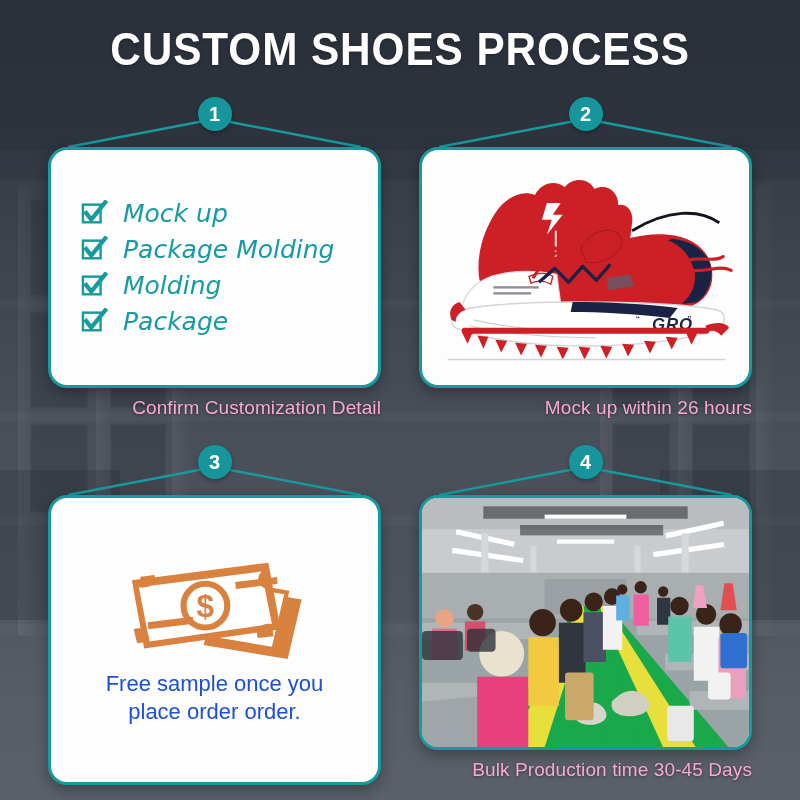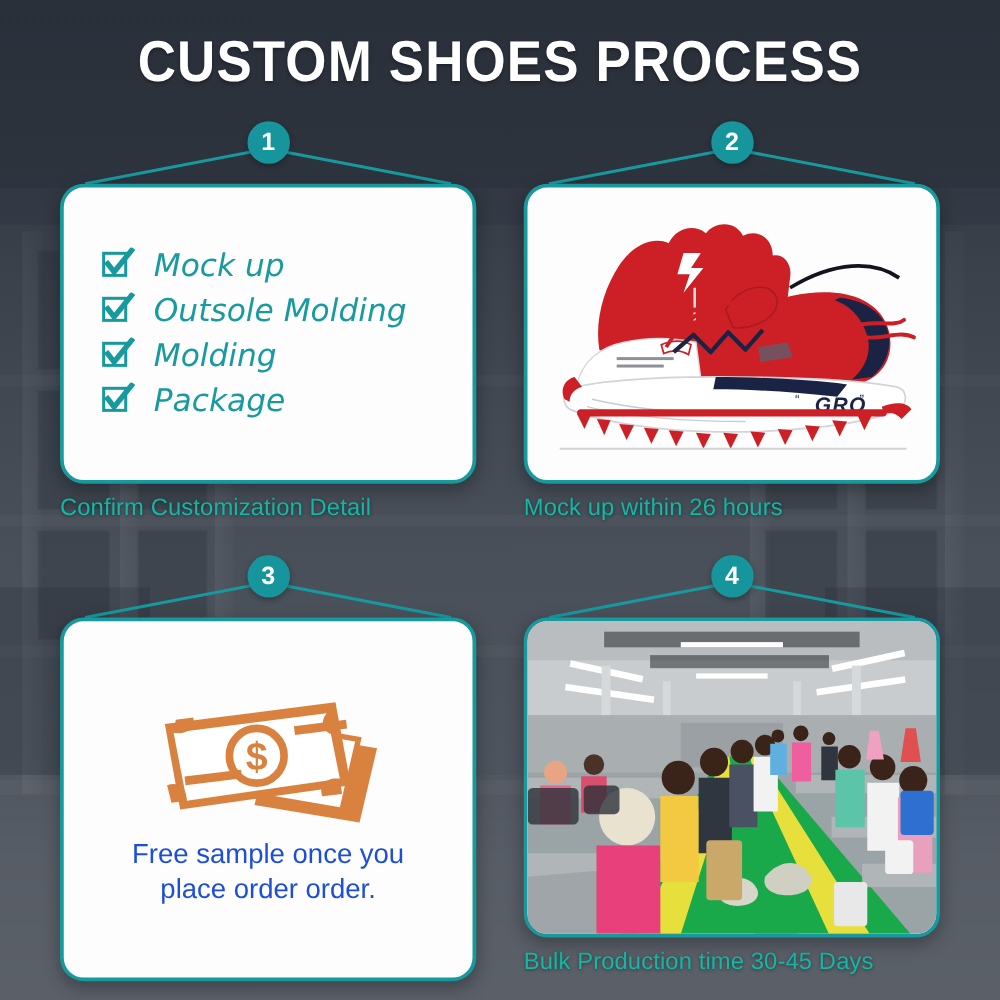--- a/index.html
+++ b/index.html
@@ -91,31 +91,31 @@
     background:#fdfdfd;
     border:3px solid #17999e;
     border-radius:19px;
     box-shadow:0 5px 14px rgba(0,0,0,.30);
     overflow:hidden;
     display:flex; align-items:center; justify-content:center;
     position:relative;
   }
   .caption {
     margin-top:9px;
-    text-align:left;
-    color:#14b8a6;
+    text-align:right;
+    color:#f9a8d4;
     font-size:19px;
     letter-spacing:.1px;
     text-shadow:0 1px 3px rgba(0,0,0,.45);
     height:26px;
   }
 
   
   .checklist { padding:6px 0 6px 30px; width:100%; }
-  .check-row { display:flex; margin:7px 0; }
+  .check-row { display:flex; align-items:center; margin:7px 0; }
   .cbox { width:28px; height:26px; margin-right:14px; flex:0 0 auto; }
   .check-label {
     color:#189aa0;
     font-style:italic;
     font-size:25px;
     font-family:"DejaVu Sans", sans-serif;
     white-space:nowrap;
   }
 
   
@@ -193,21 +193,21 @@
             <path d="M5.5 14 L11 21 L26 2.5" fill="none" stroke="#17999e" stroke-width="4.6" stroke-linecap="square"></path>
           </svg>
           <span class="check-label">Mock up</span>
         </div>
 
         <div class="check-row">
           <svg class="cbox" viewBox="0 0 30 28">
             <rect x="2" y="5" width="19" height="19" fill="none" stroke="#17999e" stroke-width="2.6"></rect>
             <path d="M5.5 14 L11 21 L26 2.5" fill="none" stroke="#17999e" stroke-width="4.6" stroke-linecap="square"></path>
           </svg>
-          <span class="check-label">Outsole Molding</span>
+          <span class="check-label">Package Molding</span>
         </div>
 
         <div class="check-row">
           <svg class="cbox" viewBox="0 0 30 28">
             <rect x="2" y="5" width="19" height="19" fill="none" stroke="#17999e" stroke-width="2.6"></rect>
             <path d="M5.5 14 L11 21 L26 2.5" fill="none" stroke="#17999e" stroke-width="4.6" stroke-linecap="square"></path>
           </svg>
           <span class="check-label">Molding</span>
         </div>
 

